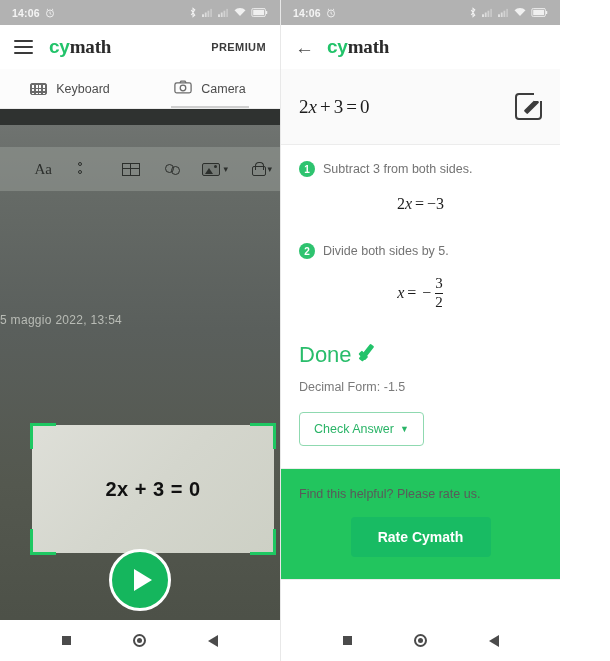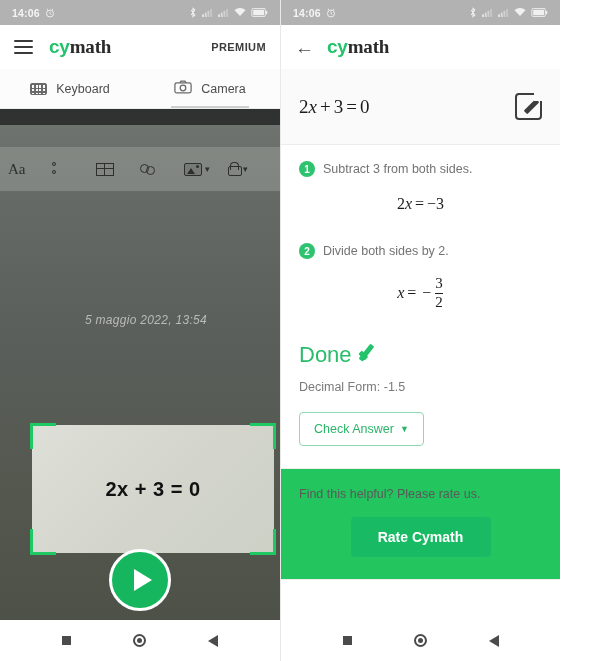--- a/index.html
+++ b/index.html
@@ -136,21 +136,21 @@
     background:rgba(150,154,150,.55);
     display:flex;
     align-items:center;
     padding:0 8px;
     gap:0;
   }
   .cam-toolbar .ti {
     flex:1;
     display:flex;
     align-items:center;
-    justify-content:flex-start;
+    justify-content:flex-end;
     gap:3px;
     color:#2c2f2c;
   }
   .ic-aa { font-size:15px; font-family:"Liberation Serif", serif; color:#2c2f2c; }
   .ic-list { width:18px; height:13px; position:relative; }
   .ic-list i { position:absolute; left:6px; height:1.6px; background:#2c2f2c; }
   .ic-list i:nth-child(1){ top:1px; width:11px; }
   .ic-list i:nth-child(2){ top:9px; width:11px; }
   .ic-list b { position:absolute; left:0; width:4.4px; height:4.4px; border:1.4px solid #2c2f2c; border-radius:50%; }
   .ic-list b:nth-of-type(1){ top:-1px; }
@@ -165,26 +165,24 @@
   .ic-img { width:18px; height:13px; border:1.6px solid #2c2f2c; border-radius:2px; position:relative; background:#2c2f2c22; }
   .ic-img::before { content:""; position:absolute; left:2px; bottom:1px; width:0; height:0; border-left:4px solid transparent; border-right:4px solid transparent; border-bottom:6px solid #2c2f2c; }
   .ic-img::after { content:""; position:absolute; right:2.5px; top:1.5px; width:3px; height:3px; border-radius:50%; background:#2c2f2c; }
   .ic-lock { width:12px; height:14px; position:relative; }
   .ic-lock::before { content:""; position:absolute; bottom:0; left:0; width:12px; height:8px; border:1.6px solid #2c2f2c; border-radius:2px; }
   .ic-lock::after { content:""; position:absolute; top:0; left:2.4px; width:7px; height:7px; border:1.6px solid #2c2f2c; border-bottom:none; border-radius:4px 4px 0 0; }
   .chev { font-size:9px; color:#2c2f2c; }
 
   .cam-date {
     position:absolute;
-    top:188px; left:12px; right:0;
-    text-align:center;
+    top:188px; left:0; right:0;
     font-size:12px;
     color:#b9bcb6;
     letter-spacing:.3px;
-    font-style:italic;
   }
 
   
   .scanframe {
     position:absolute;
     left:32px; top:300px;
     width:242px; height:128px;
   }
   .scan-paper {
     position:absolute; inset:0;
@@ -605,21 +603,21 @@
           <span class="step-text">Subtract 3 from both sides.</span>
         </div>
         <div class="math step-eq">
           <span class="num">2</span><span>x</span><span class="op">=</span><span class="num">−3</span>
         </div>
       </div>
 
       <div>
         <div class="step-head">
           <span class="badge">2</span>
-          <span class="step-text">Divide both sides by 2.</span>
+          <span class="step-text">Divide both sides by 5.</span>
         </div>
         <div class="math step-eq">
           <span>x</span><span class="op">=</span><span class="op">−</span><span class="frac">
               <span class="n">3</span>
               <span class="bar"></span>
               <span class="d">2</span>
             </span>
         </div>
       </div>
 

